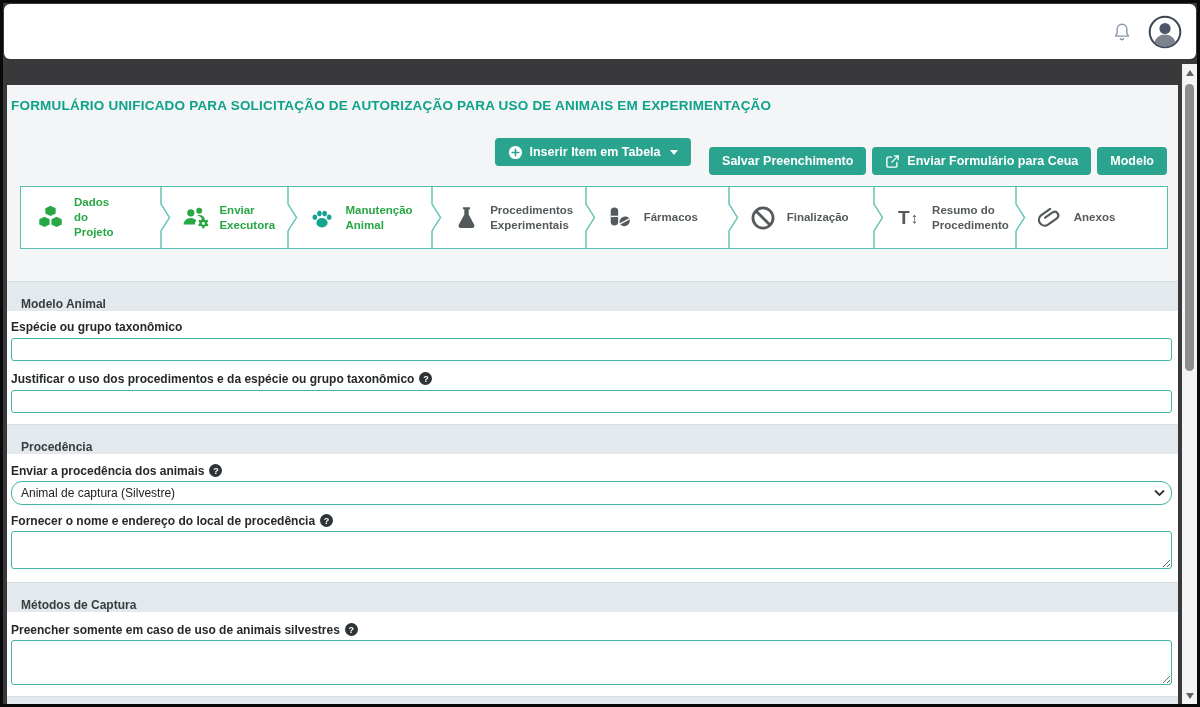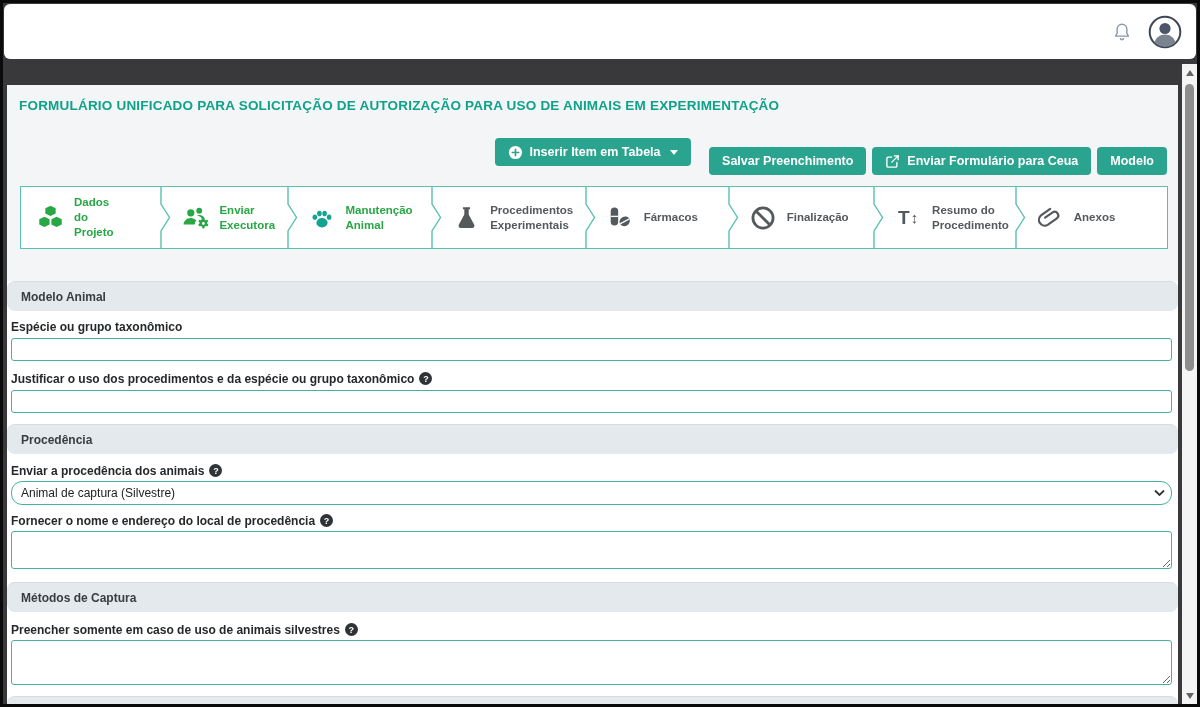--- a/index.html
+++ b/index.html
@@ -19,21 +19,21 @@
   .scroll-btn { position:absolute; left:0; width:100%; height:17px; display:flex; align-items:center; justify-content:center; cursor:pointer; }
   .scroll-btn.up { top:0; }
   .scroll-btn.down { bottom:0; }
   .tri-up { width:0; height:0; border-left:4px solid transparent; border-right:4px solid transparent; border-bottom:6px solid #636363; }
   .tri-down { width:0; height:0; border-left:4px solid transparent; border-right:4px solid transparent; border-top:6px solid #636363; }
   .scroll-thumb { position:absolute; top:20px; left:3px; width:9px; height:287px; background:#8d8d8d; border-radius:6px; cursor:pointer; }
 
   
   .panel { position:absolute; left:7px; top:85px; right:22px; bottom:3px; background:#f3f5f6; overflow:hidden; }
 
-  .page-title { position:absolute; top:13px; left:12px; font-size:13.5px; font-weight:bold; color:#0fa28a; letter-spacing:.2px; }
+  .page-title { position:absolute; top:13px; left:4px; font-size:13.5px; font-weight:bold; color:#0fa28a; letter-spacing:.2px; }
 
   
   .btn { display:inline-flex; align-items:center; gap:7px; background:#2aa38f; color:#fff; border:none; border-radius:4px; height:28px; padding:12px 13px; font-family:"Liberation Sans",sans-serif; font-size:12.5px; font-weight:bold; cursor:pointer; white-space:nowrap; }
   .insert-btn { position:absolute; top:53px; left:50%; transform:translateX(-50%); }
   .toolbar-right { position:absolute; top:62px; right:11px; display:flex; gap:6px; }
   .caret-down { width:0; height:0; border-left:4px solid transparent; border-right:4px solid transparent; border-top:5px solid #fff; margin-left:2px; }
 
   
   .tabs { position:absolute; top:101px; left:13px; right:10px; height:63px; display:flex; background:#fff; border:1px solid #5ac0b1; }
   .tab { position:relative; display:flex; align-items:center; gap:10px; padding-left:15px; padding-right:12px; cursor:pointer; background:#fff; }
@@ -58,21 +58,21 @@
   .lbl-w70 { max-width:72px; }
   .lbl-w80 { max-width:82px; }
   .lbl-w105 { max-width:106px; }
   .lbl-w88 { max-width:88px; }
   .th-glyph { font-weight:bold; color:#54595c; display:flex; align-items:center; }
   .th-t { font-size:19px; line-height:1; }
   .th-arrow { font-size:15px; line-height:1; margin-left:1px; }
 
   
   .form-area { position:absolute; top:196px; left:0; right:0; bottom:0; background:#fff; overflow:hidden; }
-  .section-header { height:30px; background:#e3e9ec; border-top:1px solid #d4dde0; display:flex; align-items:center; padding-left:14px; font-size:12px; font-weight:bold; color:#383d40;border-radius:8px; }
+  .section-header { height:30px; background:#e3e9ec; border-top:1px solid #d4dde0; display:flex; align-items:flex-end; padding-left:14px; font-size:12px; font-weight:bold; color:#383d40; }
   .field { padding:0 6px 0 4px; }
   .field-label { display:flex; align-items:center; font-size:12px; font-weight:bold; color:#26292b; height:15px; }
   .help-badge { display:inline-flex; align-items:center; justify-content:center; width:13px; height:13px; border-radius:50%; background:#2e3337; color:#fff; font-size:9px; font-weight:bold; margin-left:5px; cursor:pointer; }
   .text-input { width:100%; height:23px; border:1px solid #45b2a1; border-radius:3px; padding:0 8px; font-family:"Liberation Sans",sans-serif; font-size:12px; color:#333; background:#fff; outline:none; }
   .text-area { width:100%; border:1px solid #45b2a1; border-radius:3px; padding:3px 8px; font-family:"Liberation Sans",sans-serif; font-size:12px; color:#333; background:#fff; outline:none; resize:vertical; display:block; }
   .select-wrap { position:relative; width:100%; }
   .select-input { width:100%; height:24px; border:1px solid #45b2a1; border-radius:11px; padding:0 24px 0 9px; font-family:"Liberation Sans",sans-serif; font-size:12px; color:#222; background:#fff; appearance:none; -webkit-appearance:none; outline:none; cursor:pointer; }
   .select-chevron { position:absolute; right:7px; top:50%; transform:translateY(-50%); pointer-events:none; display:flex; }
 
   .mt8{margin-top:8px;} .mt4{margin-top:4px;} .mt10{margin-top:10px;} .mt11{margin-top:11px;}

